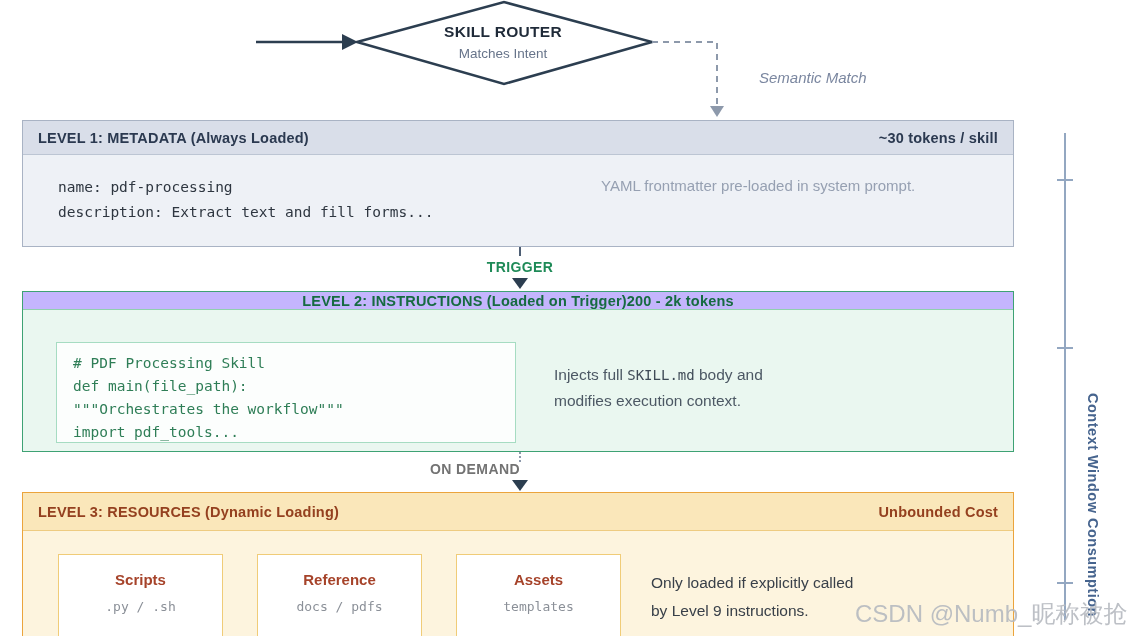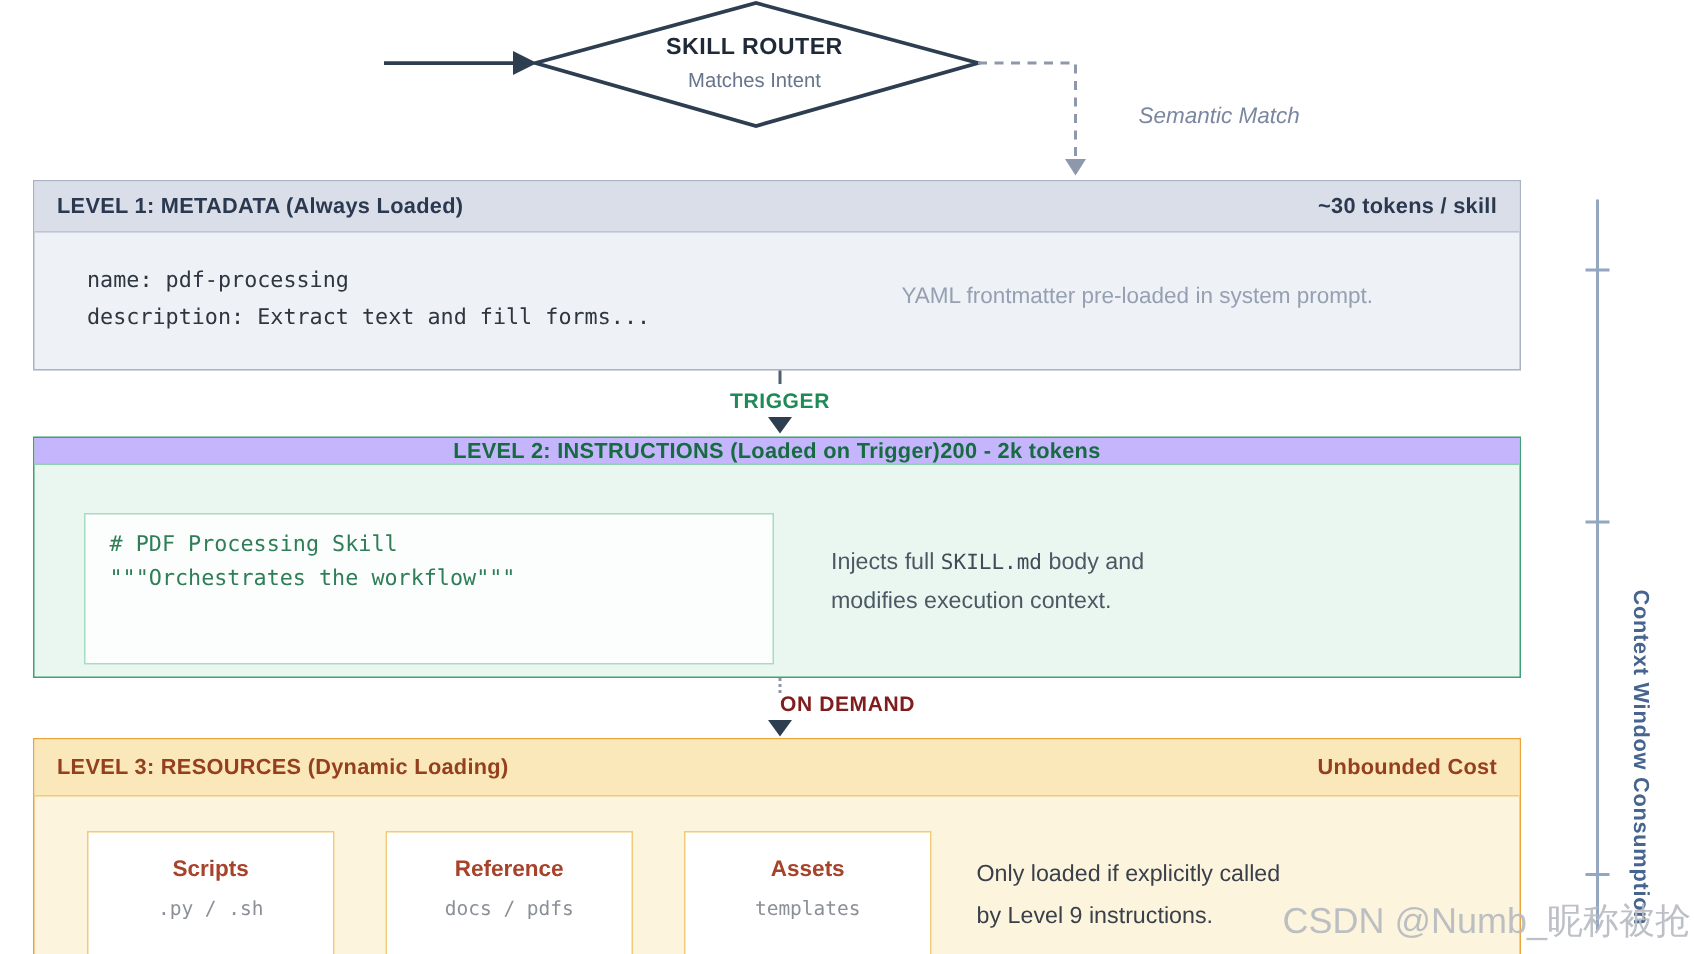--- a/index.html
+++ b/index.html
@@ -42,21 +42,21 @@
     display:flex; align-items:center; justify-content:space-between;
     padding:0 15px; font-weight:bold; font-size:14.5px; letter-spacing:.2px;
   }
 
   .level1 { top:120px; height:127px; border:1px solid #a9b3c4; background:#eef1f6; }
   .level1 .level-header { height:34px; background:#d9dee9; border-bottom:1px solid #bcc5d3; color:#2b3950; }
   .level1-code {
     position:absolute; left:35px; top:54px;
     font-size:14.5px; line-height:25px; color:#2e3640;
   }
-  .level1-note { position:absolute; left:578px; top:68px; font-size:15px; color:#96a0b2; }
+  .level1-note { position:absolute; left:578px; top:56px; font-size:15px; color:#96a0b2; }
 
   .level2 { top:291px; height:161px; border:1.5px solid #3ea274; background:#eaf7f0; }
   .level2 .level-header { height:18px; background:#c4b5fd; border-bottom:1px solid #8fd0ad; color:#166b41;justify-content:center; }
   .level2-codebox {
     position:absolute; left:33px; top:50px; width:460px; height:101px;
     background:#fcfefd; border:1px solid #a6dcc2;
     padding:9px 16px;
     font-size:14.5px; line-height:23px; color:#2f7e57;
   }
   .level2-note { position:absolute; left:531px; top:70px; font-size:15.5px; color:#4c5864; line-height:25px; }
@@ -79,22 +79,22 @@
     position:absolute; left:430px; top:259px; width:180px; text-align:center;
     font-size:14px; font-weight:bold; color:#1e8a57; letter-spacing:.4px;
   }
   .arrow-down-1 {
     position:absolute; left:512px; top:278px; width:0; height:0;
     border-left:8px solid transparent; border-right:8px solid transparent;
     border-top:11px solid #2c3e50;
   }
   .stem-dotted { position:absolute; left:519px; top:452px; height:10px; border-left:2px dotted #8d99ab; }
   .ondemand-label {
-    position:absolute; left:430px; top:461px; width:180px; text-align:right;
-    font-size:14px; font-weight:bold; color:#7f1d1d; letter-spacing:.4px;
+    position:absolute; left:430px; top:461px; width:180px; text-align:left;
+    font-size:14px; font-weight:bold; color:#737373; letter-spacing:.4px;
   }
   .arrow-down-2 {
     position:absolute; left:512px; top:480px; width:0; height:0;
     border-left:8px solid transparent; border-right:8px solid transparent;
     border-top:11px solid #2c3e50;
   }
 
   
   .axis-line { position:absolute; left:1064px; top:133px; width:2px; height:487px; background:#93a7c1; }
   .axis-tick { position:absolute; left:1057px; width:16px; height:2px; background:#93a7c1; }
@@ -149,21 +149,23 @@
   <div class="trigger-label">TRIGGER</div>
   <div class="arrow-down-1"></div>
 
   <div class="level level2">
     <div class="level-header">
       <span>LEVEL 2: INSTRUCTIONS (Loaded on Trigger)</span>
       <span>200 - 2k tokens</span>
     </div>
     <div class="level2-codebox mono">
       <div># PDF Processing Skill</div>
+      <div>def main(file_path):</div>
       <div>"""Orchestrates the workflow"""</div>
+      <div>import pdf_tools...</div>
     </div>
     <div class="level2-note">
       <div>
         <span>Injects full</span>
         <span class="note-mono mono">SKILL.md</span>
         <span>body and</span>
       </div>
       <div>modifies execution context.</div>
     </div>
   </div>

